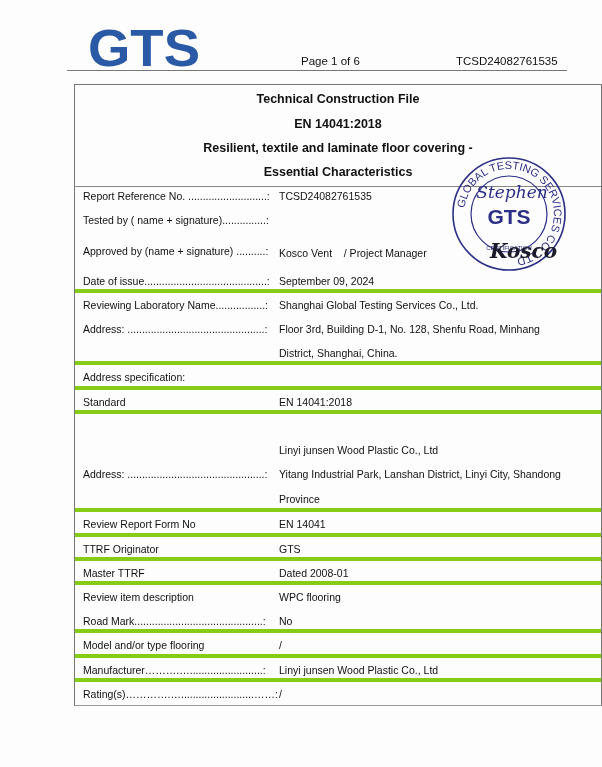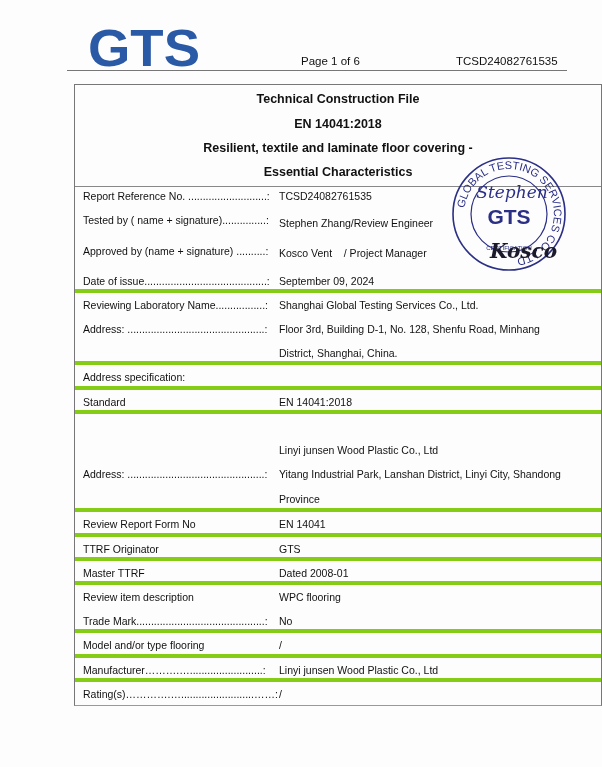--- a/index.html
+++ b/index.html
@@ -38,21 +38,20 @@
     <div class="tline" style="top:7px">Technical Construction File</div>
     <div class="tline" style="top:32px">EN 14041:2018</div>
     <div class="tline" style="top:56px">Resilient, textile and laminate floor covering -</div>
     <div class="tline" style="top:80px">Essential Characteristics</div>
   </div>
 
   <div class="row" style="top:101px;height:107px">
     <div class="cell lab" style="top:4px">Report Reference No. ...........................:</div>
     <div class="cell val" style="top:4px">TCSD24082761535</div>
     <div class="cell lab" style="top:28px">Tested by ( name + signature)...............:</div>
-    <div class="cell val" style="top:31px">Stephen Zhang/Review Engineer</div>
     <div class="cell lab" style="top:59px">Approved by (name + signature) ..........:</div>
     <div class="cell val" style="top:61px;white-space:pre">Kosco Vent    / Project Manager</div>
     <div class="cell lab" style="top:89px">Date of issue..........................................:</div>
     <div class="cell val" style="top:89px">September 09, 2024</div>
   </div>
 
   <div class="row" style="top:208px;height:72px">
     <div class="cell val" style="top:6px">Shanghai Global Testing Services Co., Ltd.</div>
     <div class="cell lab" style="top:6px">Reviewing Laboratory Name.................:</div>
     <div class="cell lab" style="top:30px">Address: ...............................................:</div>
@@ -84,21 +83,21 @@
     <div class="cell val" style="top:6px">GTS</div>
   </div>
   <div class="row" style="top:476px;height:24px">
     <div class="cell lab" style="top:6px">Master TTRF</div>
     <div class="cell val" style="top:6px">Dated 2008-01</div>
   </div>
 
   <div class="row" style="top:500px;height:48px">
     <div class="cell lab" style="top:6px">Review item description</div>
     <div class="cell val" style="top:6px">WPC flooring</div>
-    <div class="cell lab" style="top:30px">Trade Mark............................................:</div>
+    <div class="cell lab" style="top:30px">Road Mark............................................:</div>
     <div class="cell val" style="top:30px">No</div>
   </div>
 
   <div class="row" style="top:548px;height:25px">
     <div class="cell lab" style="top:6px">Model and/or type flooring</div>
     <div class="cell val" style="top:6px">/</div>
   </div>
   <div class="row" style="top:573px;height:24px">
     <div class="cell lab" style="top:6px">Manufacturer……….….........................:</div>
     <div class="cell val" style="top:6px">Linyi junsen Wood Plastic Co., Ltd</div>

